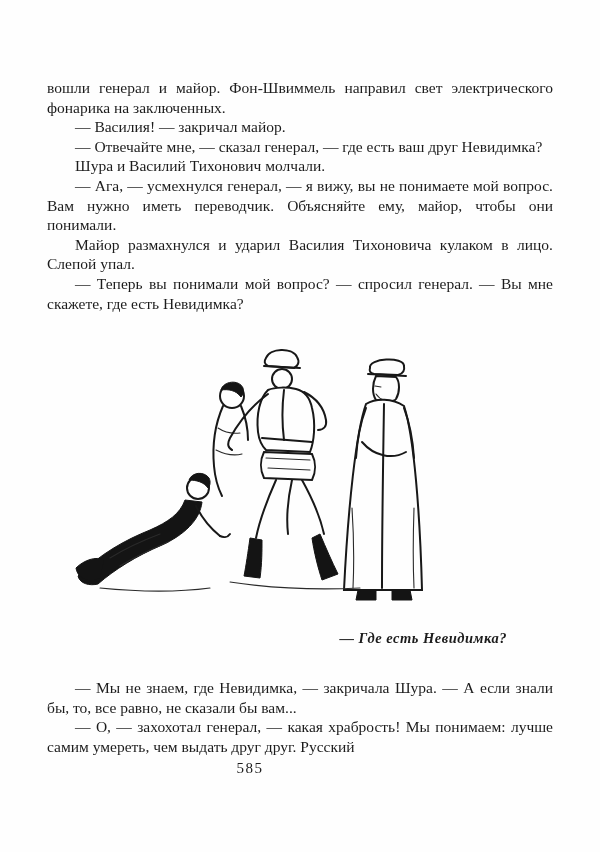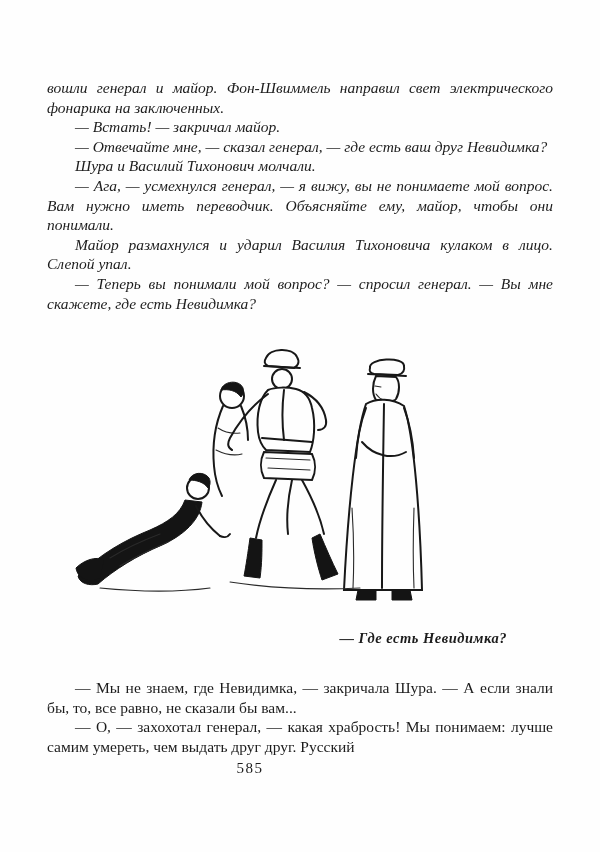--- a/index.html
+++ b/index.html
@@ -18,21 +18,21 @@
     overflow: hidden;
   }
   .text-block {
     position: absolute;
     left: 47px;
     width: 506px;
     font-size: 15.5px;
     line-height: 19.6px;
     text-align: justify;
   }
-  .text-top { top: 78px; font-style: italic; }
+  .text-top { top: 78px; }
   .text-bottom { top: 678px; }
   .text-block p { margin: 0; text-indent: 28px; }
   .text-block p.no-indent { text-indent: 0; }
   .illustration {
     position: absolute;
     top: 338px;
     left: 70px;
     width: 400px;
     height: 285px;
   }
@@ -62,21 +62,21 @@
   .ink-fill { fill: #141414; stroke: #141414; stroke-width: 1; }
   .ink-white { fill: #fefefe; stroke: #181818; stroke-width: 2; }
 </style>
 </head>
 <body>
 
 <div class="page">
 
   <div class="text-block text-top">
     <p class="no-indent">вошли генерал и майор. Фон-Швиммель направил свет электрического фонарика на заключенных.</p>
-    <p>— Встать! — закричал майор.</p>
+    <p>— Василия! — закричал майор.</p>
     <p>— Отвечайте мне, — сказал генерал, — где есть ваш друг Невидимка?</p>
     <p>Шура и Василий Тихонович молчали.</p>
     <p>— Ага, — усмехнулся генерал, — я вижу, вы не понимаете мой вопрос. Вам нужно иметь переводчик. Объясняйте ему, майор, чтобы они понимали.</p>
     <p>Майор размахнулся и ударил Василия Тихоновича кулаком в лицо. Слепой упал.</p>
     <p>— Теперь вы понимали мой вопрос? — спросил генерал. — Вы мне скажете, где есть Невидимка?</p>
   </div>
 
   <div class="illustration">
     <svg viewBox="0 0 400 285" xmlns="http://www.w3.org/2000/svg">
 

